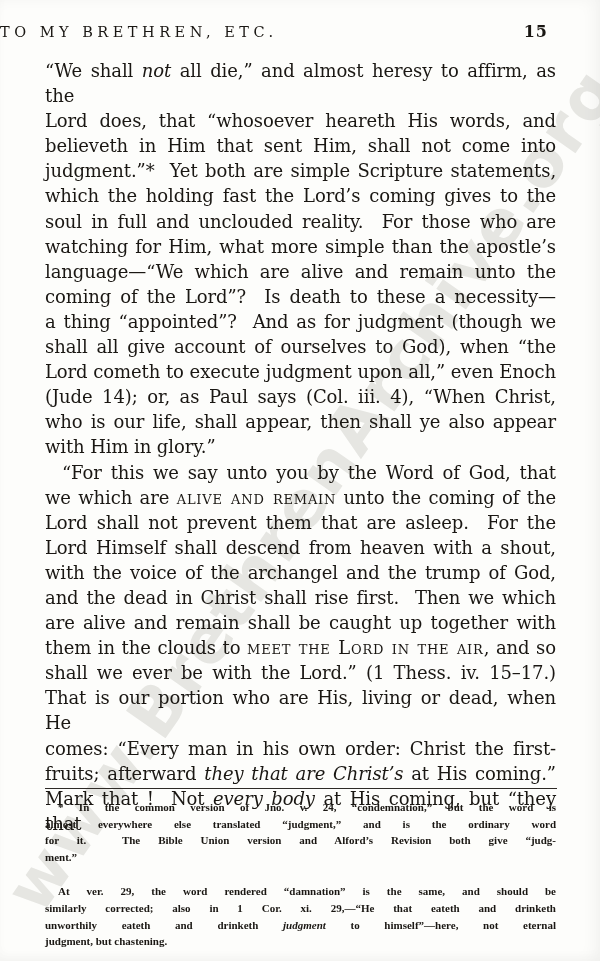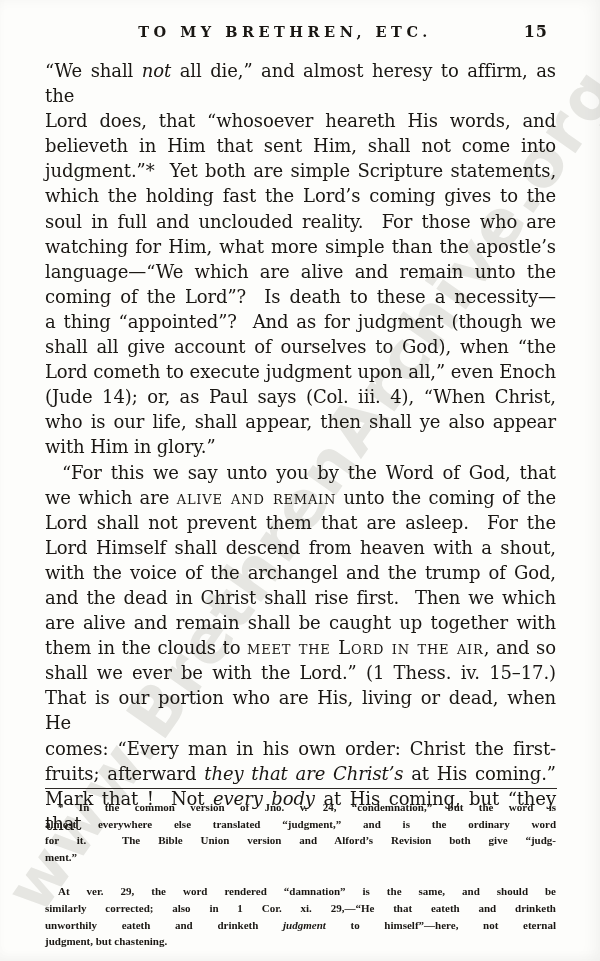--- a/index.html
+++ b/index.html
@@ -28,22 +28,21 @@
     user-select: none;
   }
   .header {
     position: absolute;
     top: 23px;
     left: 0;
     width: 100%;
     z-index: 2;
   }
   .running-title {
-    text-align: center;
-    font-weight: bold;
+    font-weight: normal;
     font-size: 14.5px;
     line-height: 18px;
     letter-spacing: 4.5px;
     padding-right: 30px; 
   }
   .page-number {
     position: absolute;
     top: 0;
     right: 52px;
     font-weight: bold;

